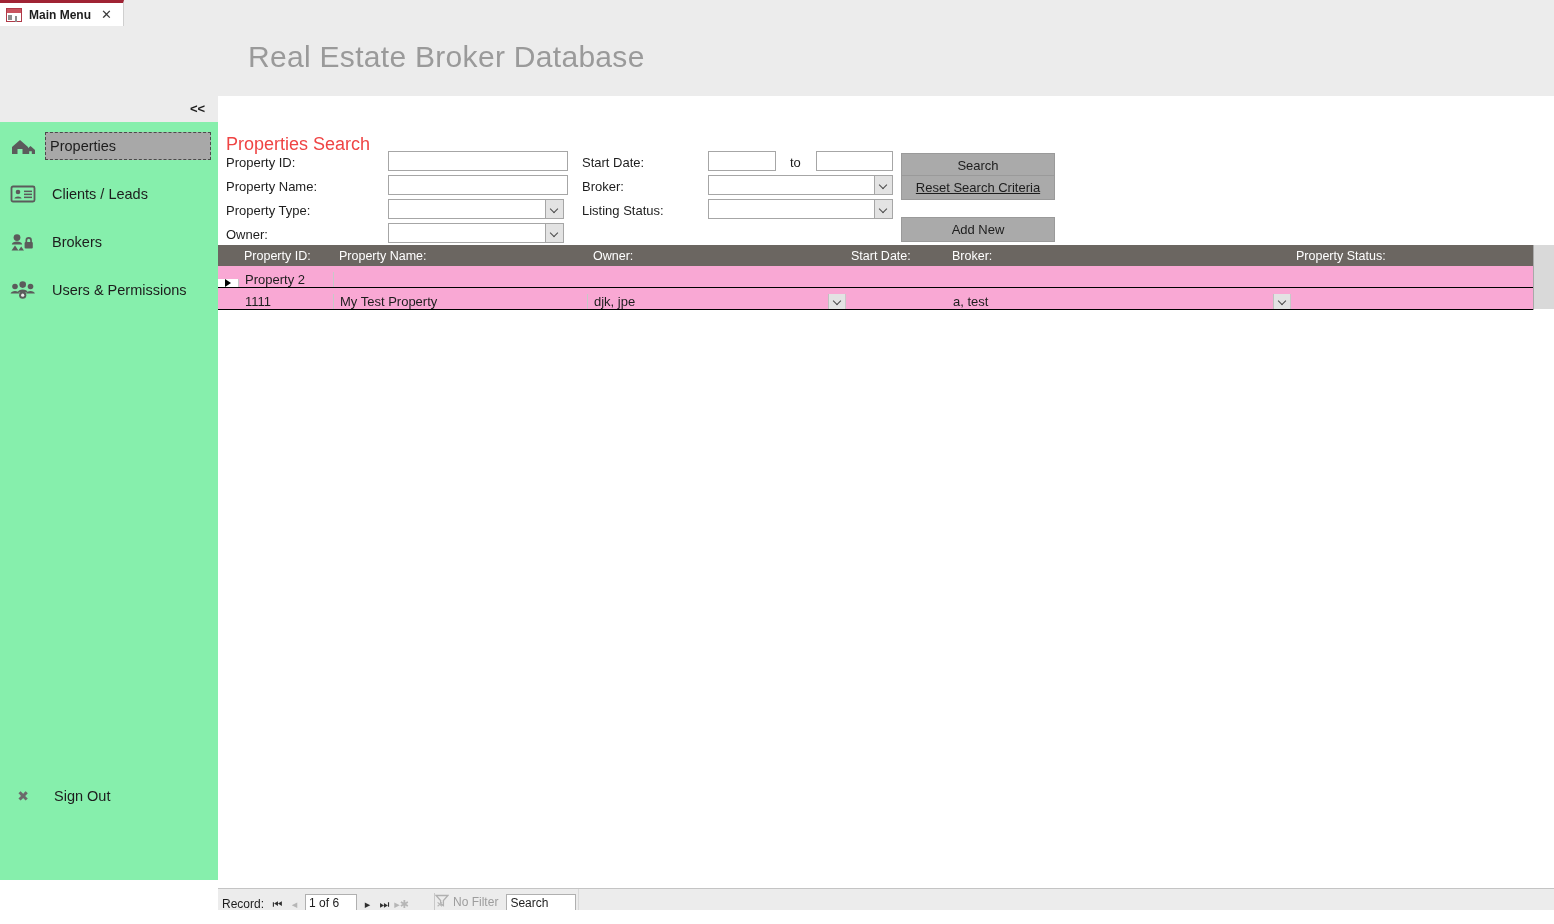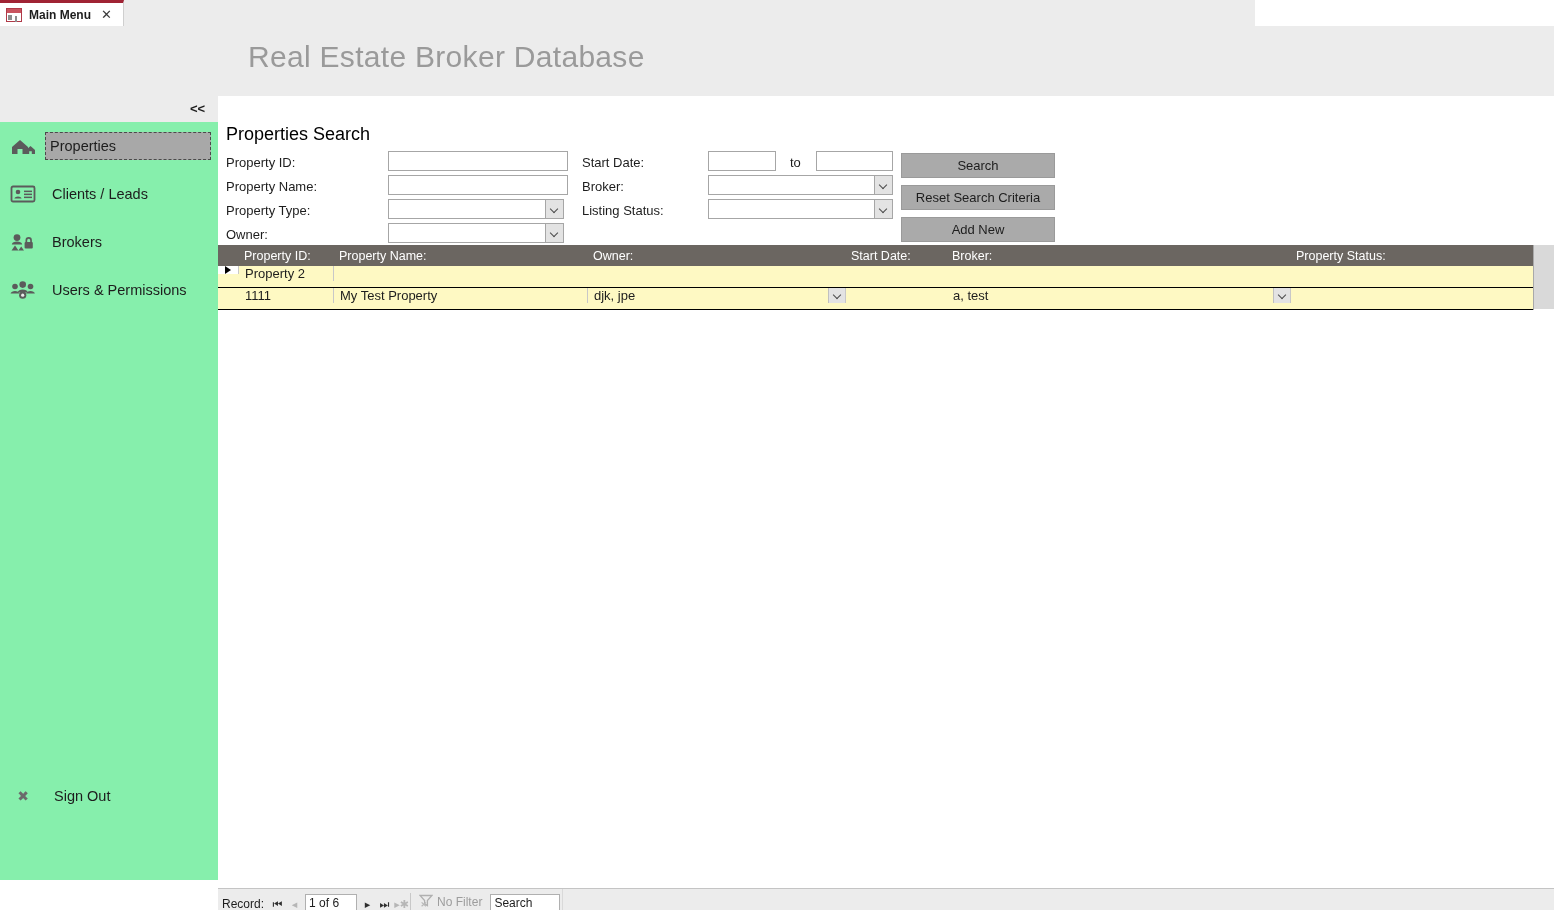--- a/index.html
+++ b/index.html
@@ -14,21 +14,21 @@
     font-size: 13px;
     color: #1d1d1d;
     overflow: hidden;
     position: relative;
   }
 
   
   .tabstrip {
     position: absolute;
     left: 0; top: 0;
-    width: 1255px; height: 26px;
+    width: 1554px; height: 26px;
     background: #ececec;
     border-bottom: 1px solid #cfcfcf;
   }
   .tab {
     position: absolute;
     left: 0; top: 0;
     height: 26px;
     width: 124px;
     background: #ffffff;
     border-top: 3px solid #a02334;
@@ -168,23 +168,23 @@
 
   
   .content {
     position: absolute;
     left: 218px; top: 122px;
     width: 1336px; height: 802px;
     background: #ffffff;
   }
   .panel-title {
     position: absolute;
-    left: 8px; top: 2px;
+    left: 8px; top: 12px;
     font-size: 18px;
-    color: #000000;
+    color: #ef4444;
     font-weight: normal;
   }
 
   
   .form-label {
     position: absolute;
     font-size: 13px;
     color: #1d1d1d;
     white-space: nowrap;
   }
@@ -259,22 +259,22 @@
   }
   .grid-head .cell {
     padding-left: 6px;
     box-sizing: border-box;
     white-space: nowrap;
     overflow: hidden;
   }
   .grid-row {
     display: flex;
     height: 21px;
-    align-items: flex-start;
-    background: #fef9c3;
+    align-items: flex-end;
+    background: #f9a8d4;
     border-bottom: 1px solid #000000;
     font-size: 13px;
   }
   .grid-row .cell {
     box-sizing: border-box;
     border-right: 1px solid #c8c8c8;
     padding-left: 6px;
     display: flex;
     align-items: center;
     position: relative;
@@ -341,24 +341,23 @@
     font-size: 12px;
     display: flex;
     align-items: center;
     padding-left: 3px;
     box-sizing: border-box;
     margin: 0 2px;
   }
   .filter-seg {
     display: flex;
     align-items: center;
-    margin-left: 0;
+    margin-left: 24px;
     color: #9d9d9d;
     border-left: 1px solid #c8c8c8;
-    padding-left: 8px;
     height: 18px;
   }
   .funnel { margin-right: 4px; }
   .search-box {
     width: 70px; height: 17px;
     background: #ffffff;
     border: 1px solid #b0b0b0;
     margin-left: 8px;
     font-size: 12px;
     display: flex;
@@ -503,21 +502,21 @@
       </span>
   </div>
   <div class="combo" style="left:490px; top:77px; width:185px;">
     <span></span>
     <span class="combo-arrow">
         <i class="chev"></i>
       </span>
   </div>
 
   <div class="btn" style="left:683px; top:31px; width:154px;">Search</div>
-  <div class="btn" style="left:683px; top:63px; width:154px;">Reset Search Criteria</div>
+  <div class="btn" style="left:683px; top:53px; width:154px;text-decoration:underline;">Reset Search Criteria</div>
   <div class="btn" style="left:683px; top:95px; width:154px;">Add New</div>
 
   <div class="grid">
 
     <div class="grid-head">
       <div class="cell" style="width:20px; flex:0 0 20px; padding-left:0;"></div>
       <div class="cell" style="width:95px;  flex:0 0 95px;">Property ID:</div>
       <div class="cell" style="width:254px; flex:0 0 254px;">Property Name:</div>
       <div class="cell" style="width:258px; flex:0 0 258px;">Owner:</div>
       <div class="cell" style="width:101px; flex:0 0 101px;">Start Date:</div>

